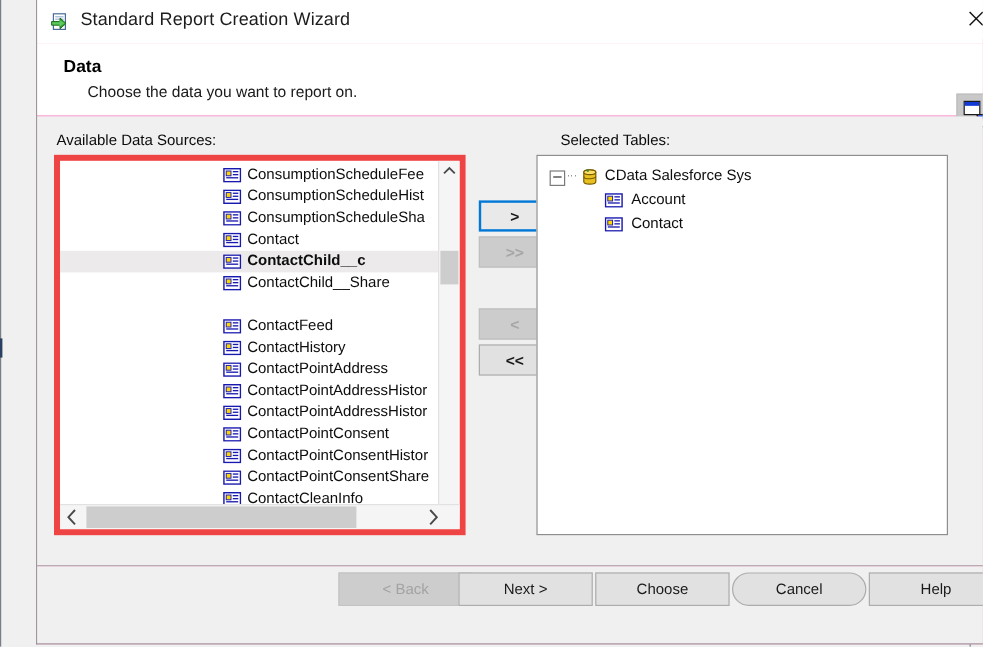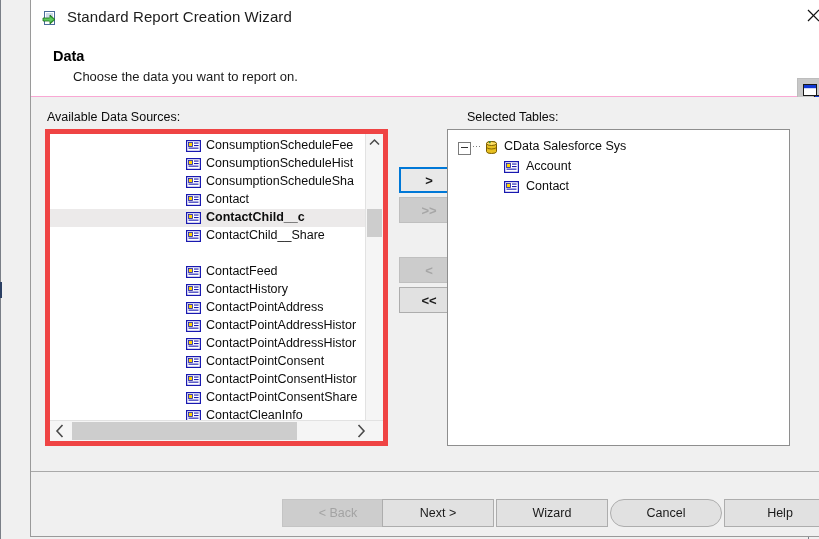--- a/index.html
+++ b/index.html
@@ -108,21 +108,21 @@
   #t-dbico{position:absolute;left:26px;top:2px;}
   #t-roottxt{position:absolute;left:46px;top:1px;font-size:12.5px;color:#0d0d0d;}
   .tchild{position:absolute;left:56px;height:20px;white-space:nowrap;}
   .tchild .tico{position:absolute;left:0;top:3px;}
   .tchild .ttxt{position:absolute;left:22px;top:1px;font-size:12.5px;color:#0d0d0d;}
 
   
   #foot-sep{position:absolute;left:0;top:471px;width:807px;height:1px;background:#a9a9a9;}
   #footer{position:absolute;left:0;top:472px;width:807px;height:64px;background:#f0f0f0;}
   .fbtn{
-    position:absolute;top:27px;width:112px;height:28px;background:#e1e1e1;
+    position:absolute;top:5px;width:112px;height:28px;background:#e1e1e1;
     border:1px solid #adadad;box-sizing:border-box;font-family:"Liberation Sans",sans-serif;
     font-size:12.5px;color:#1a1a1a;cursor:default;padding:0;
     display:flex;align-items:center;justify-content:center;
   }
   .fbtn.dis{color:#a3a3a3;background:#cdcdcd;border-color:#c4c4c4;}
   #f-back{left:251px;}
   #f-next{left:351px;}
   #f-finish{left:465px;}
   #f-cancel{left:579px;border-radius:14px;}
   #f-help{left:693px;}
@@ -420,19 +420,19 @@
             <span class="ttxt">Contact</span>
           </div>
         </div>
 
     </div>
 
     <div id="foot-sep"></div>
     <div id="footer">
       <button class="fbtn dis" id="f-back" disabled="">&lt; Back</button>
       <button class="fbtn" id="f-next">Next &gt;</button>
-      <button class="fbtn" id="f-finish">Wizard</button>
+      <button class="fbtn" id="f-finish">Choose</button>
       <button class="fbtn" id="f-cancel">Cancel</button>
       <button class="fbtn" id="f-help">Help</button>
     </div>
 
   </div>
 </div>
 
 </body></html>

